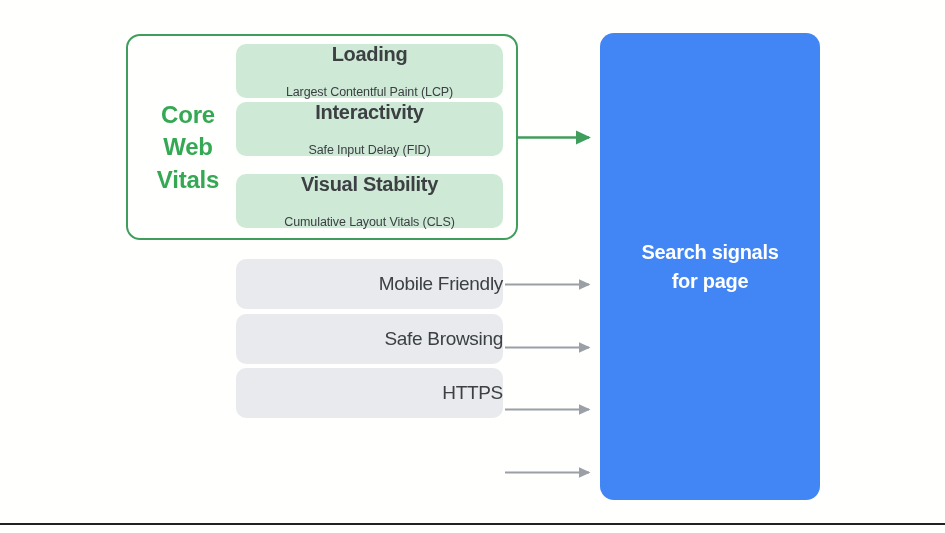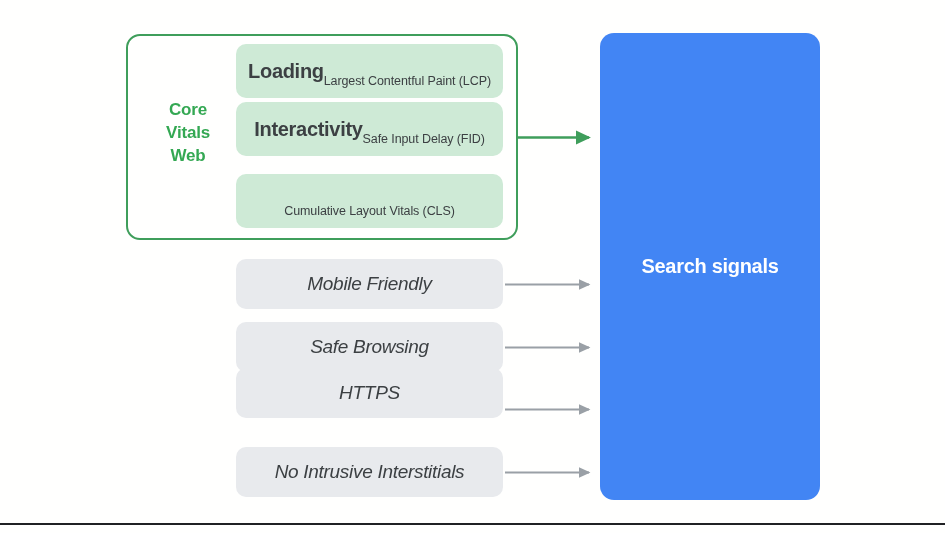--- a/index.html
+++ b/index.html
@@ -31,38 +31,38 @@
     box-sizing: border-box;
     background: transparent;
   }
   .cwv-label {
     position: absolute;
     left: 146px;
     top: 99px;
     width: 84px;
     text-align: center;
     color: #34a853;
-    font-size: 17px;
+    font-size: 24px;
     font-weight: bold;
     line-height: 1.35;
     letter-spacing: -0.2px;
   }
   .cwv-label span { display: block; }
 
   
   .vital-card {
     position: absolute;
     left: 236px;
     width: 267px;
     height: 54px;
     background: #ceead6;
     border-radius: 10px;
     box-sizing: border-box;
     display: flex;
-    flex-direction: row;
+    flex-direction: column;
     align-items: center;
     justify-content: center;
   }
   .vital-card .v-title {
     font-size: 20px;
     font-weight: bold;
     color: #3c4043;
     line-height: 1.1;
     letter-spacing: -0.3px;
   }
@@ -80,32 +80,31 @@
   
   .signal-box {
     position: absolute;
     left: 236px;
     width: 267px;
     height: 50px;
     background: #e8eaed;
     border-radius: 10px;
     display: flex;
     align-items: center;
-    justify-content: center;
-    box-sizing: border-box;
-    font-style: italic;
+    justify-content: flex-end;
+    box-sizing: border-box;
   }
   .signal-box .s-label {
     font-size: 19px;
     color: #3c4043;
     letter-spacing: -0.3px;
     line-height: 1.1;
   }
   #signal-0 { top: 259px; }
-  #signal-1 { top: 322px; }
+  #signal-1 { top: 314px; }
   #signal-2 { top: 368px; }
   #signal-3 { top: 447px; }
 
   
   .arrow-svg {
     position: absolute;
     left: 0;
     top: 0;
     width: 945px;
     height: 533px;
@@ -148,49 +147,47 @@
 </style>
 </head>
 <body>
 
 <div id="canvas">
 
   <div class="cwv-group"></div>
 
   <div class="cwv-label">
     <span>Core</span>
+    <span>Web</span>
     <span>Vitals</span>
-    <span>Web</span>
   </div>
 
   <div class="vital-card" id="vital-0">
     <div class="v-title">Loading</div>
     <div class="v-sub">Largest Contentful Paint (LCP)</div>
   </div>
 
   <div class="vital-card" id="vital-1">
     <div class="v-title">Interactivity</div>
     <div class="v-sub">Safe Input Delay (FID)</div>
   </div>
 
   <div class="vital-card" id="vital-2">
+    <div class="v-title">Visual Stability</div>
     <div class="v-sub">Cumulative Layout Vitals (CLS)</div>
   </div>
 
   <div class="signal-box" id="signal-0">
     <div class="s-label">Mobile Friendly</div>
   </div>
   <div class="signal-box" id="signal-1">
     <div class="s-label">Safe Browsing</div>
   </div>
   <div class="signal-box" id="signal-2">
     <div class="s-label">HTTPS</div>
-  </div>
-  <div class="signal-box" id="signal-3">
-    <div class="s-label">No Intrusive Interstitials</div>
   </div>
 
   <svg class="arrow-svg" viewBox="0 0 945 533">
     <defs>
       <marker id="arrowhead-green" markerWidth="7" markerHeight="7" refX="5.6" refY="3" orient="auto">
         <path d="M0,0 L6.4,3 L0,6 z" fill="#3f9e5b"></path>
       </marker>
       <marker id="arrowhead-gray" markerWidth="7" markerHeight="7" refX="5.6" refY="3" orient="auto">
         <path d="M0,0 L6.4,3 L0,6 z" fill="#9aa0a6"></path>
       </marker>
@@ -203,18 +200,19 @@
     <line x1="505" y1="347.5" x2="589" y2="347.5" stroke="#9aa0a6" stroke-width="1.8" marker-end="url(#arrowhead-gray)"></line>
 
     <line x1="505" y1="409.5" x2="589" y2="409.5" stroke="#9aa0a6" stroke-width="1.8" marker-end="url(#arrowhead-gray)"></line>
 
     <line x1="505" y1="472.5" x2="589" y2="472.5" stroke="#9aa0a6" stroke-width="1.8" marker-end="url(#arrowhead-gray)"></line>
   </svg>
 
   <div class="blue-panel">
     <div class="bp-text">
       <span>Search signals</span>
+      <span>for page</span>
     </div>
   </div>
 
   <div class="bottom-rule"></div>
 
 </div>
 
 </body></html>

